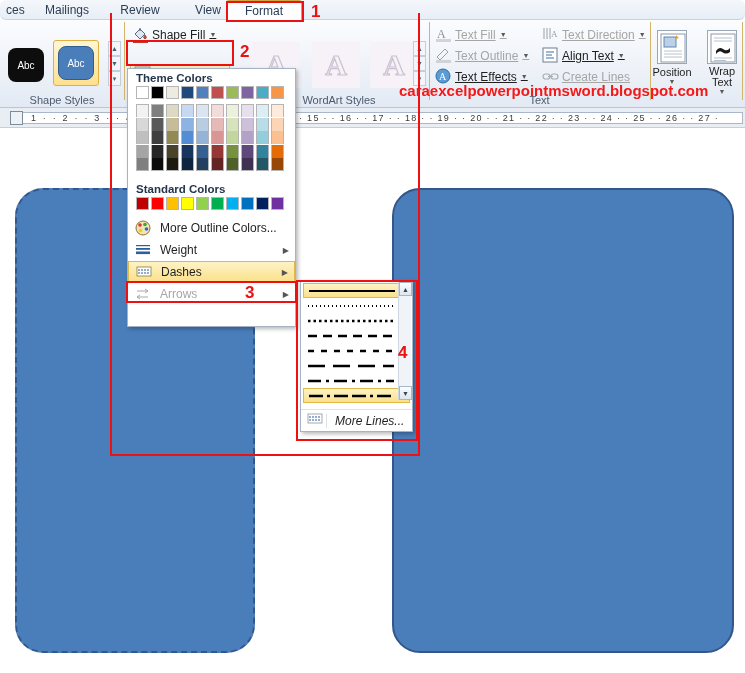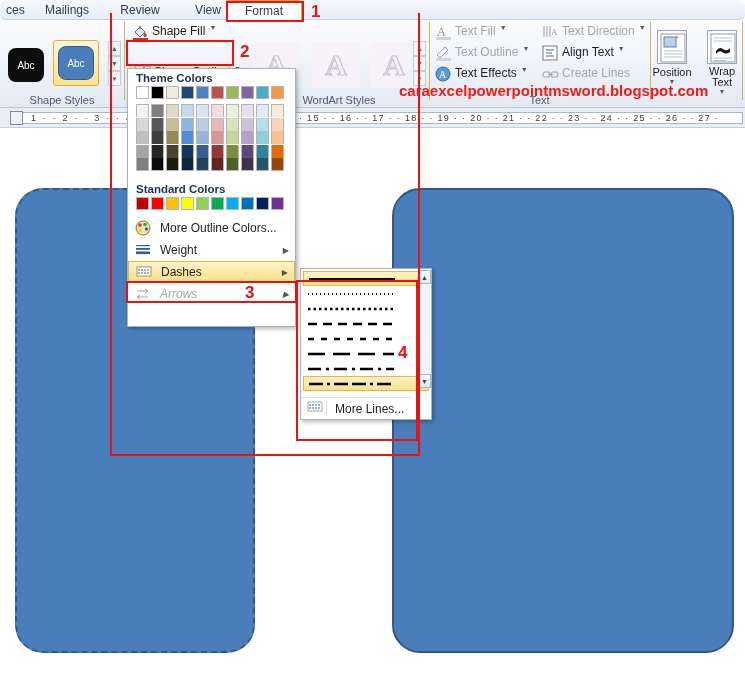--- a/index.html
+++ b/index.html
@@ -55,22 +55,22 @@
     font-size:10px;
   }
   .gallery-arrows { position:absolute; width:13px; }
   .gal-arr {
     width:13px; height:15px; border:1px solid #c3cedd; background:#f2f6fb;
     display:flex; align-items:center; justify-content:center; font-size:7px; color:#4b5c70;
   }
 
   
   .cmdbtn {
-    position:absolute; height:21px; display:flex; 
-    font-size:12px; color:#1f1f1f; white-space:nowrap; padding-left:2px;
+    position:absolute; height:21px; display:flex; align-items:center;
+    font-size:12px; color:#1f1f1f; white-space:nowrap; padding-left:2px;text-decoration:underline;
   }
   .cmdbtn.dim { color:#a6a6a6; }
   .cmd-ico { width:17px; height:17px; margin-right:3px; flex:0 0 auto; position:relative; }
   .caret { margin-left:4px; font-size:7px; color:#5a5a5a; }
 
   
   #shape-outline-btn {
     background: linear-gradient(#fdf3c6,#fbe08a);
     border:1px solid #e3b84b; border-radius:2px;
   }
@@ -130,34 +130,35 @@
   .menu-head {
     font-size:11.5px; font-weight:bold; color:#24364d;
     padding:3px 0 2px 8px;
   }
   .swatch-grid { position:relative; margin:0 8px; }
   .sw { position:absolute; width:13px; height:13px; border:1px solid #b5b5b5; }
   .menu-row {
     height:22px; display:flex; align-items:center;
     font-size:12px; color:#1f1f1f; position:relative;
   }
-  .menu-row.dim { color:#a6a6a6;font-style:italic; }
+  .menu-row.dim { color:#a6a6a6; }
   .menu-row .m-ico { width:20px; height:16px; margin:0 6px 0 6px; flex:0 0 auto; position:relative; }
   .menu-row .m-arrow { position:absolute; right:6px; font-size:8px; color:#555; }
   #dashes-row {
     background: linear-gradient(#fdf3c6,#fbe08a);
     border:1px solid #e3b84b;
   }
 
   
   #dashes-submenu {
-    position:absolute; left:300px; top:268px; width:132px; height:152px;
+    position:absolute; left:300px; top:280px; width:113px; height:152px;
     background:#ffffff; border:1px solid #a5b3c4;
     box-shadow:2px 2px 4px rgba(0,0,0,.28);
     z-index:50;
+    font-style:italic;
   }
   .dash-item {
     position:relative; height:15px; margin:0 2px;
     display:flex; align-items:center; padding:0 4px;
   }
   .dash-item.sel {
     background: linear-gradient(#fdf3c6,#fbe08a);
     border:1px solid #e3b84b;
   }
   .sub-scroll {

